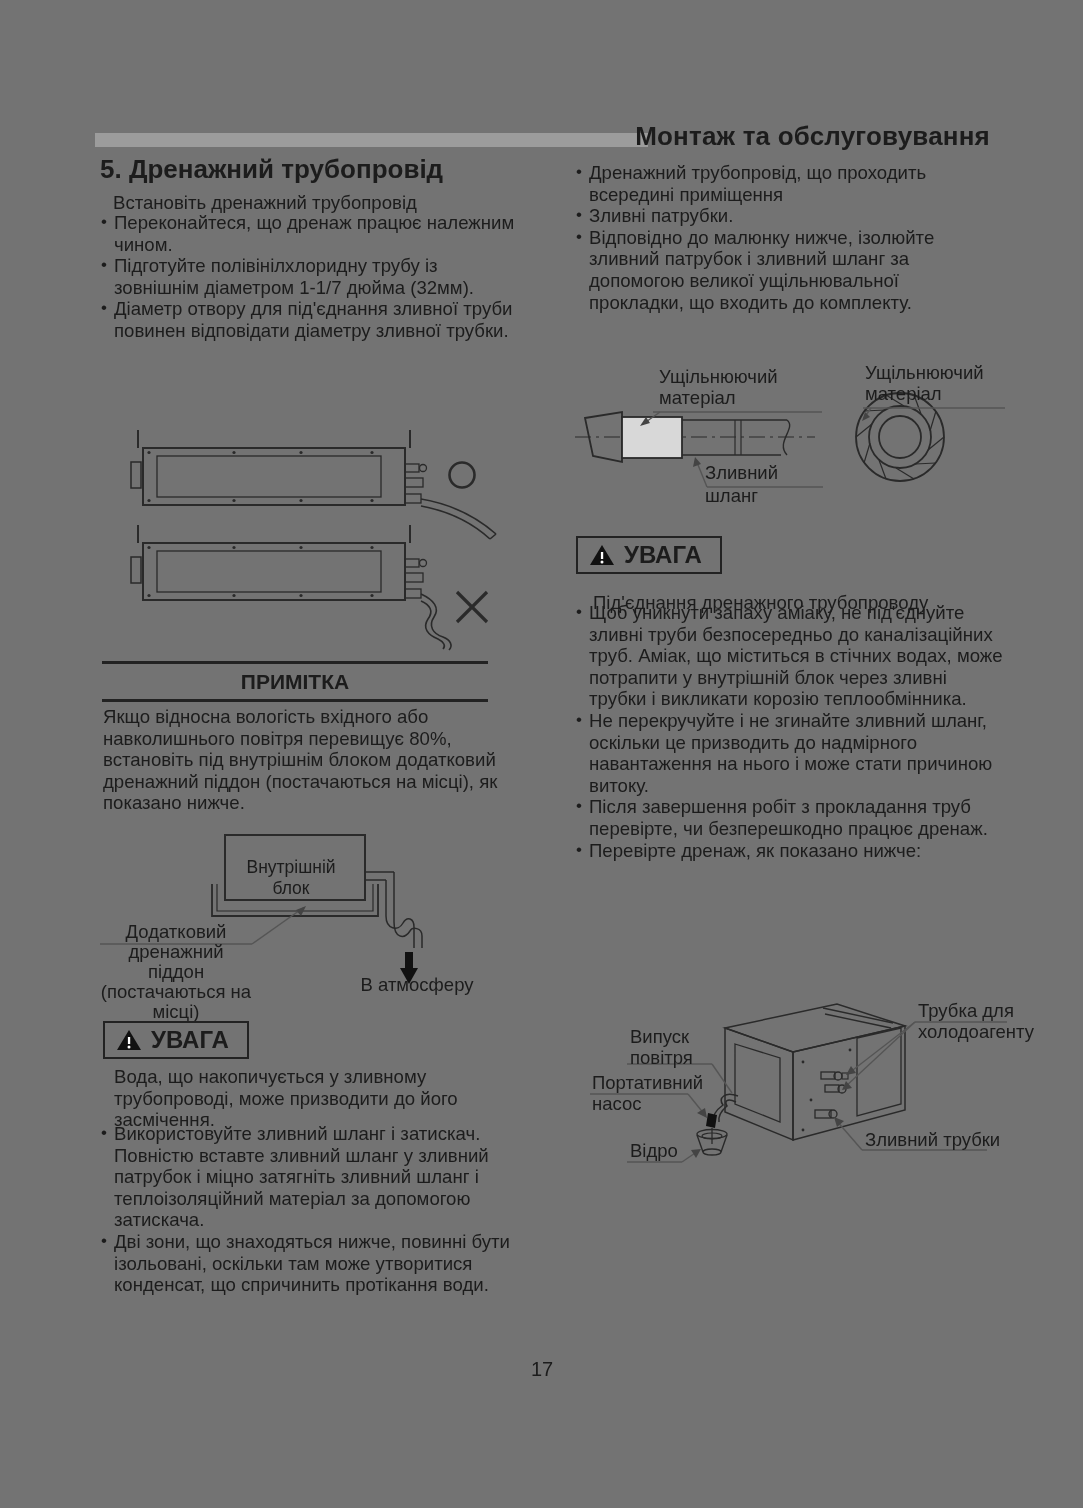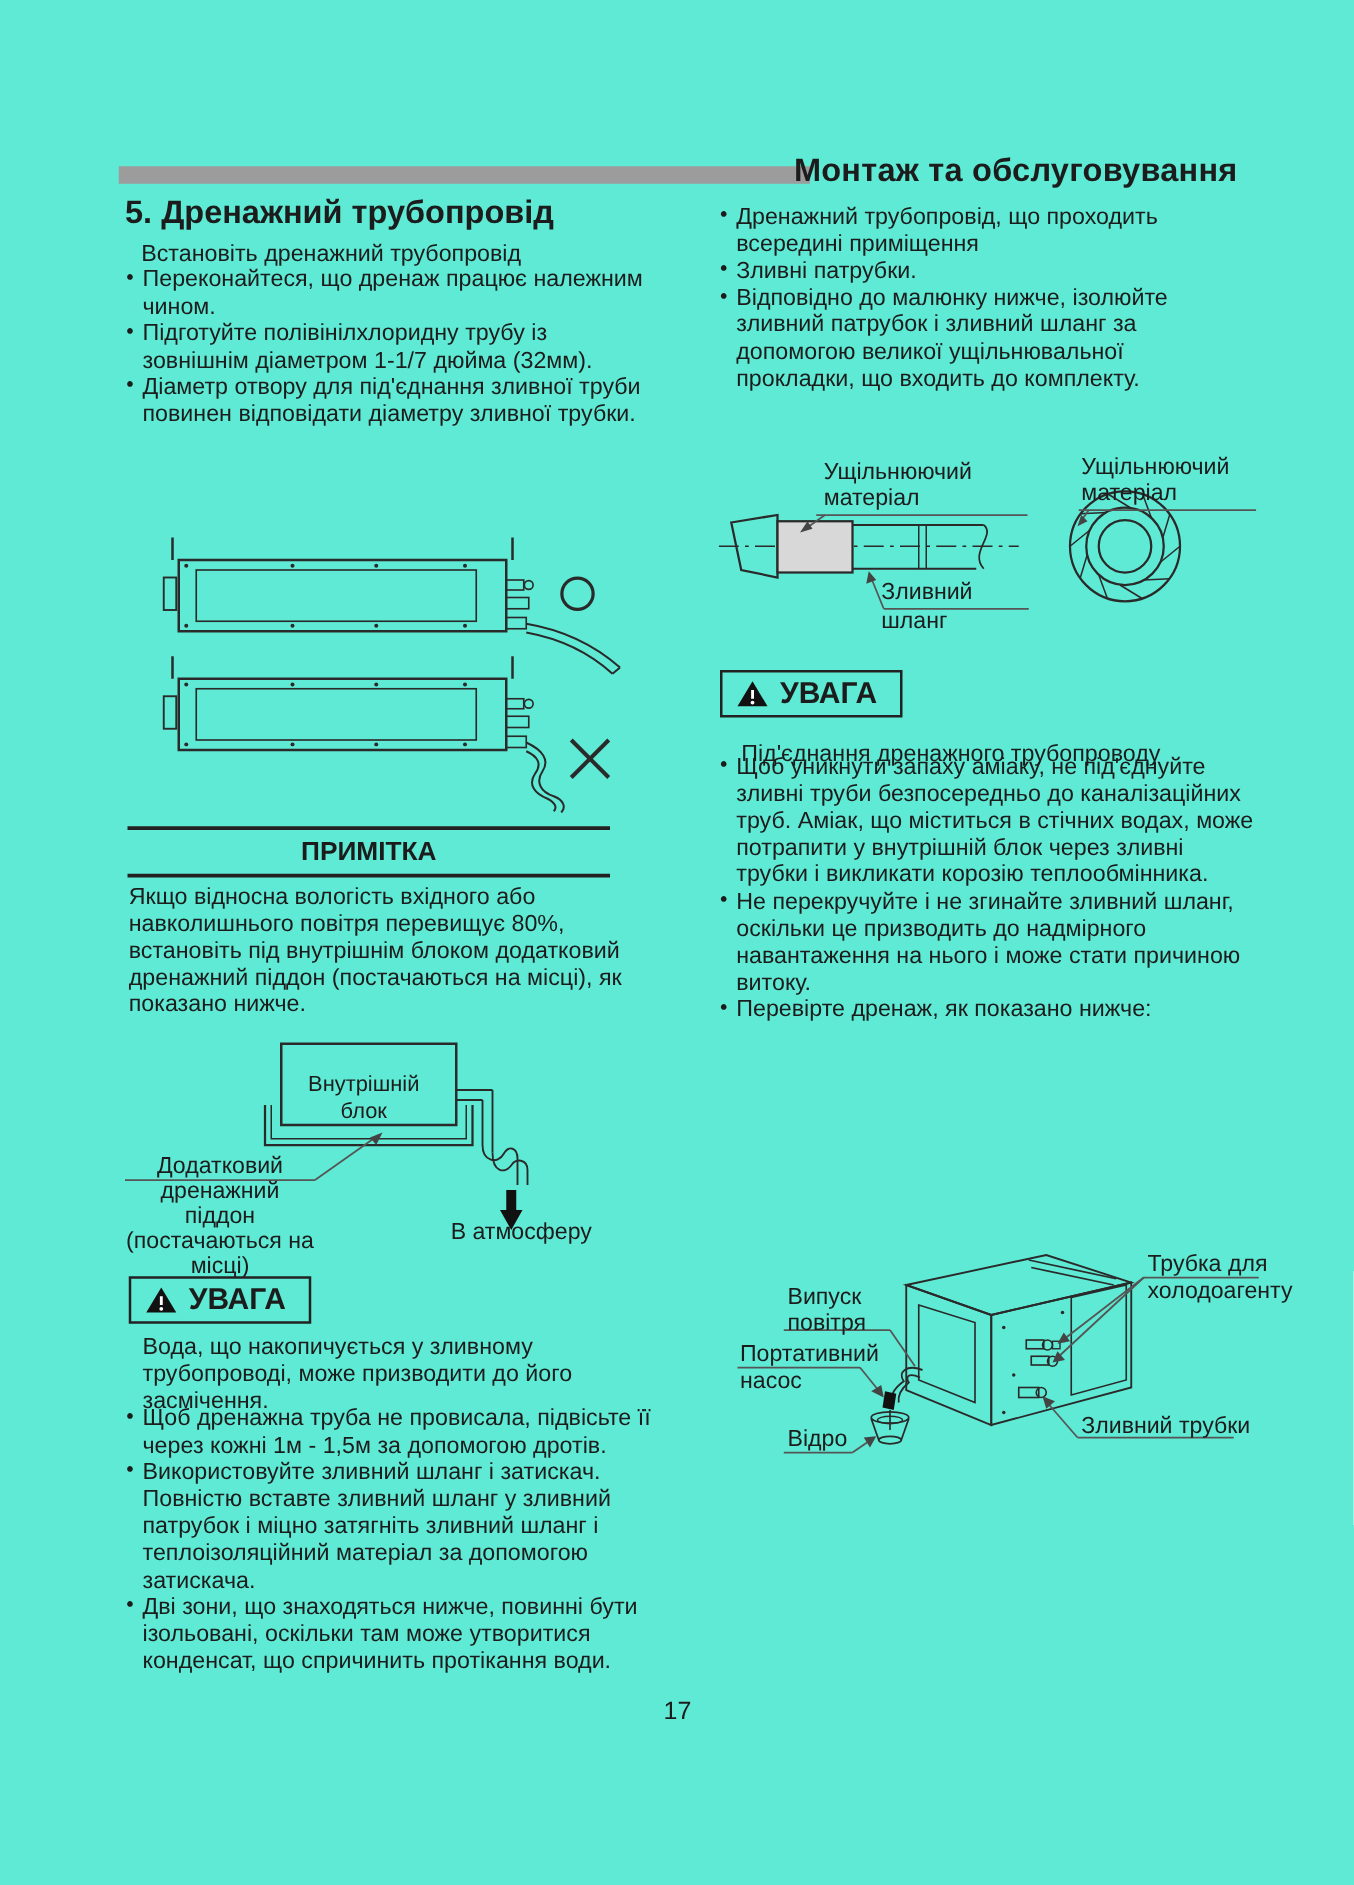--- a/index.html
+++ b/index.html
@@ -1,16 +1,16 @@
 <!DOCTYPE html>
 <html><head>
 <meta charset="utf-8">
 <style>
   html,body{margin:0;padding:0;background:#ffffff;}
-  .page{position:relative;width:1083px;height:1508px;background:#5eead4;overflow:hidden;
+  .page{position:relative;width:1083px;height:1508px;background:#737373;overflow:hidden;
         font-family:"Liberation Sans", sans-serif;color:#1c1c1c;}
   
   #header-bar{position:absolute;left:95px;top:133px;width:553px;height:14px;background:#9c9c9c;}
   #header-title{position:absolute;left:600px;top:121px;width:390px;text-align:right;
                 font-size:26px;font-weight:bold;letter-spacing:0.2px;}
   
   .body-text{font-size:18.6px;line-height:21.6px;}
   .blist{list-style:none;margin:0;padding:0;font-size:18.6px;line-height:21.6px;}
   .blist li{position:relative;padding-left:13px;margin:0;}
   .blist li::before{content:"•";position:absolute;left:0;top:-1px;font-size:17px;}
@@ -155,21 +155,20 @@
     <svg width="26" height="22" viewBox="0 0 26 22">
       <polygon points="13,1 25,21 1,21" fill="#111"></polygon>
       <rect x="11.9" y="8" width="2.3" height="7" fill="#fff"></rect>
       <circle cx="13" cy="18" r="1.5" fill="#fff"></circle>
     </svg>
     <span>УВАГА</span>
   </div>
   <p id="l-caution-p" class="body-text">Вода, що накопичується у зливному трубопроводі, може призводити до його засмічення.</p>
 
   <ul id="l-bullets2" class="blist">
-    <li>Щоб дренажна труба не провисала, підвісьте її через кожні 1м - 1,5м за допомогою дротів.</li>
     <li>Використовуйте зливний шланг і затискач. Повністю вставте зливний шланг у зливний патрубок і міцно затягніть зливний шланг і теплоізоляційний матеріал за допомогою затискача.</li>
     <li>Дві зони, що знаходяться нижче, повинні бути ізольовані, оскільки там може утворитися конденсат, що спричинить протікання води.</li>
   </ul>
 
   <ul id="r-bullets1" class="blist">
     <li>Дренажний трубопровід, що проходить всередині приміщення</li>
     <li>Зливні патрубки.</li>
     <li>Відповідно до малюнку нижче, ізолюйте зливний патрубок і зливний шланг за допомогою великої ущільнювальної прокладки, що входить до комплекту.</li>
   </ul>
 
@@ -219,20 +218,21 @@
       <rect x="11.9" y="8" width="2.3" height="7" fill="#fff"></rect>
       <circle cx="13" cy="18" r="1.5" fill="#fff"></circle>
     </svg>
     <span>УВАГА</span>
   </div>
   <p id="r-subtitle" class="body-text">Під'єднання дренажного трубопроводу</p>
 
   <ul id="r-bullets2" class="blist">
     <li>Щоб уникнути запаху аміаку, не під'єднуйте зливні труби безпосередньо до каналізаційних труб. Аміак, що міститься в стічних водах, може потрапити у внутрішній блок через зливні трубки і викликати корозію теплообмінника.</li>
     <li>Не перекручуйте і не згинайте зливний шланг, оскільки це призводить до надмірного навантаження на нього і може стати причиною витоку.</li>
+    <li>Після завершення робіт з прокладання труб перевірте, чи безперешкодно працює дренаж.</li>
     <li>Перевірте дренаж, як показано нижче:</li>
   </ul>
 
   <svg id="svg-check" width="475" height="215" viewBox="0 0 475 215">
     <line class="ln" x1="248" y1="16" x2="318" y2="31" stroke-width="1.4"></line>
     <line class="ln" x1="250" y1="22" x2="316" y2="36" stroke-width="1.4"></line>
     <polygon class="ln" points="150,36 262,12 330,34 218,60" stroke-width="1.5" fill="#fff"></polygon>
     <polygon class="ln" points="218,60 330,34 330,118 218,148" stroke-width="1.5" fill="#fff"></polygon>
     <polygon class="ln" points="150,36 218,60 218,148 150,120" stroke-width="1.5" fill="#fff"></polygon>
     <polygon class="ln" points="160,52 205,66 205,130 160,112" stroke-width="1.3" fill="#fff"></polygon>

